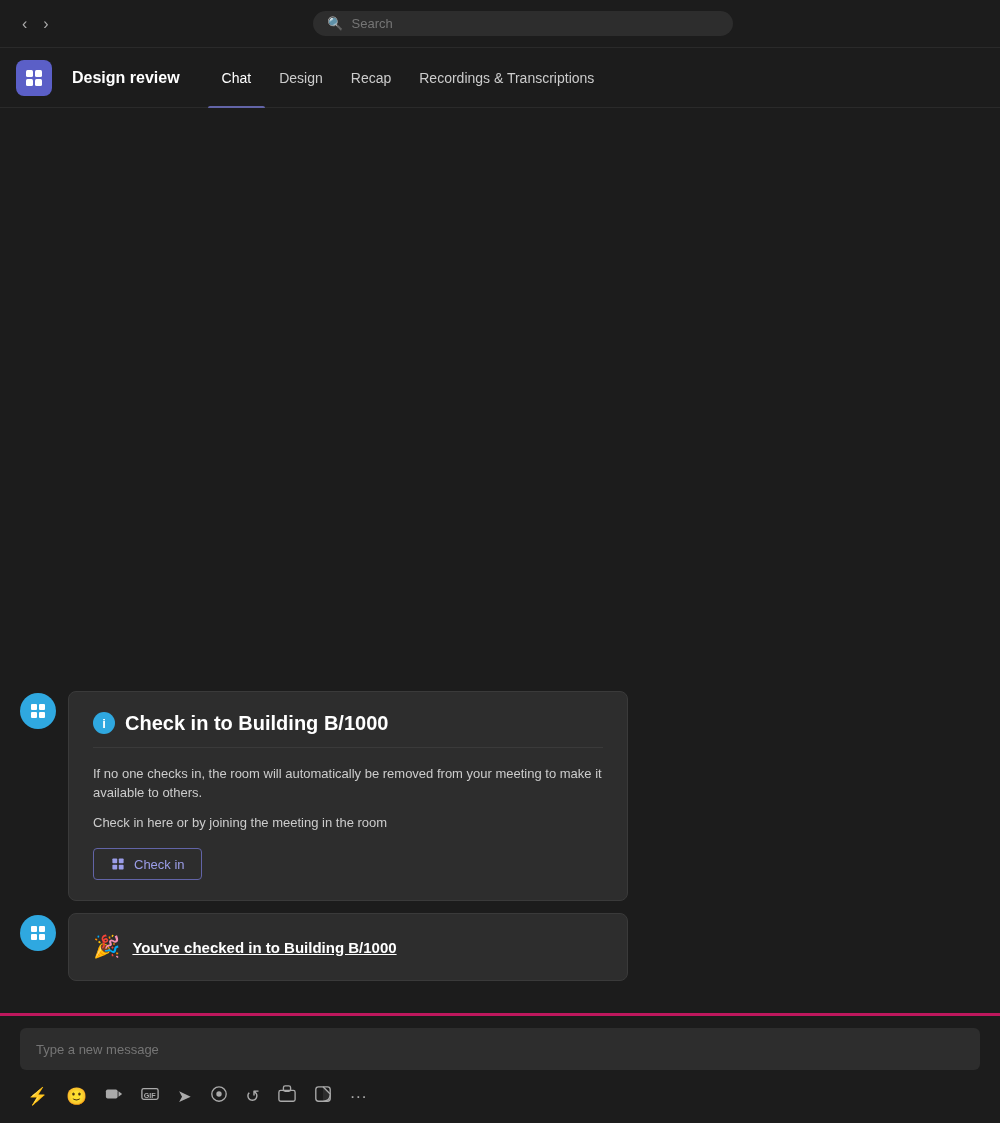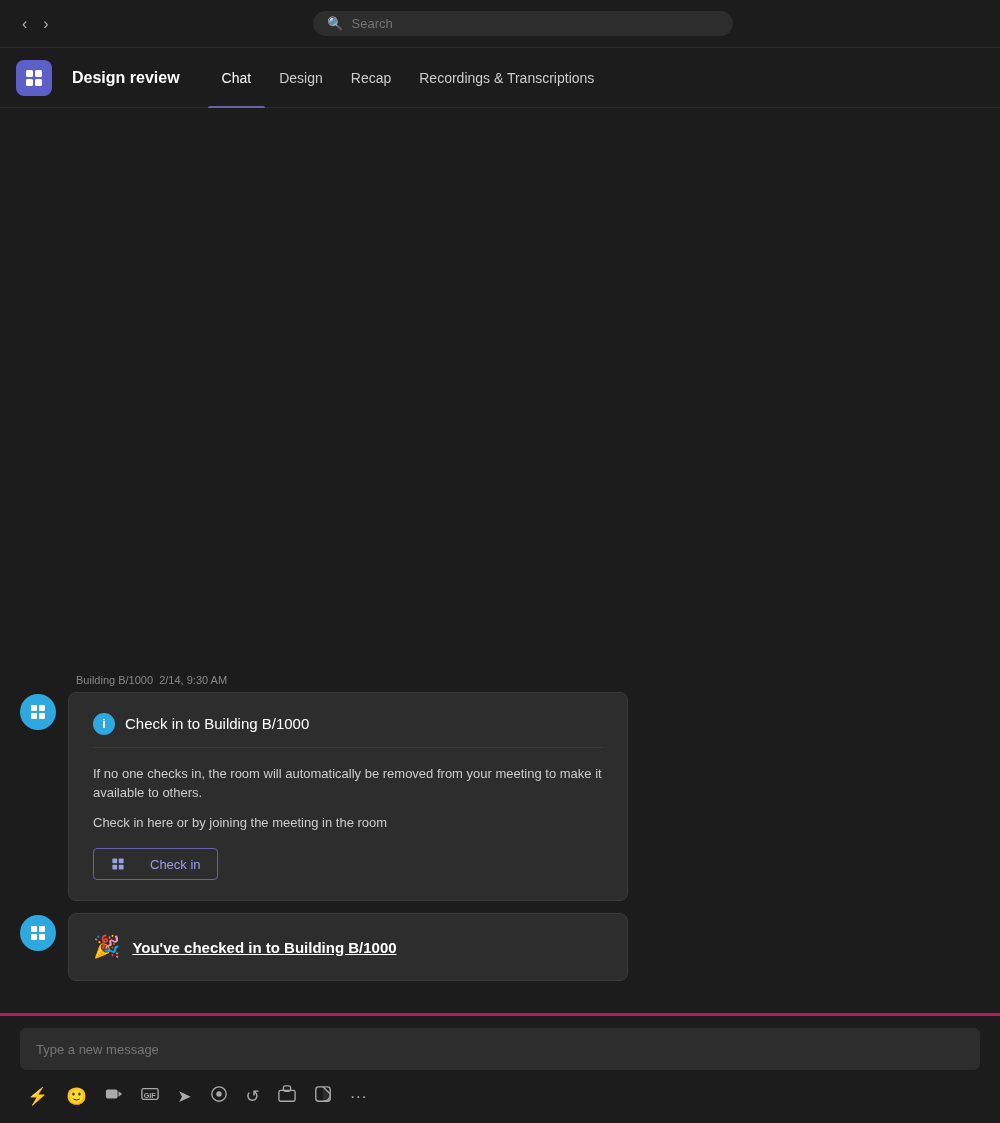--- a/index.html
+++ b/index.html
@@ -170,22 +170,22 @@
     }
     .card-title-row {
       display: flex;
       align-items: center;
       gap: 10px;
       margin-bottom: 16px;
       padding-bottom: 12px;
       border-bottom: 1px solid #3a3a3a;
     }
     .card-title {
-      font-size: 15px;
-      font-weight: 400;
+      font-size: 20px;
+      font-weight: 700;
       color: #fff;
     }
     .info-icon {
       width: 22px;
       height: 22px;
       background: #2fa8e0;
       border-radius: 50%;
       display: flex;
       align-items: center;
       justify-content: center;
@@ -196,21 +196,21 @@
       font-size: 13px;
       color: #ccc;
       line-height: 1.5;
       margin-bottom: 16px;
     }
     .card-body p { margin-bottom: 10px; }
     .card-body p:last-child { margin-bottom: 12px; }
     .checkin-btn {
       display: inline-flex;
       align-items: center;
-      gap: 24px;
+      gap: 8px;
       background: transparent;
       border: 1.5px solid #6264a7;
       color: #9b9de8;
       padding: 7px 16px;
       border-radius: 4px;
       font-size: 13px;
       cursor: pointer;
       font-weight: 500;
     }
 
@@ -309,23 +309,20 @@
     </div>
     <div class="tab-item">
       <span>Recordings &amp; Transcriptions</span>
     </div>
   </div>
 </div>
 
 <div class="chat-area">
 
   <div class="message-group">
-    <div class="message-meta">
-      <span>Building B/1000</span>&nbsp;&nbsp;<span>2/14, 9:30 AM</span>
-    </div>
     <div class="message-row">
       <div class="avatar">
         <svg viewBox="0 0 20 20" fill="white" xmlns="http://www.w3.org/2000/svg">
           <rect x="3" y="3" width="6" height="6" rx="1"></rect>
           <rect x="11" y="3" width="6" height="6" rx="1"></rect>
           <rect x="3" y="11" width="6" height="6" rx="1"></rect>
           <rect x="11" y="11" width="6" height="6" rx="1"></rect>
         </svg>
       </div>
       <div class="card">

